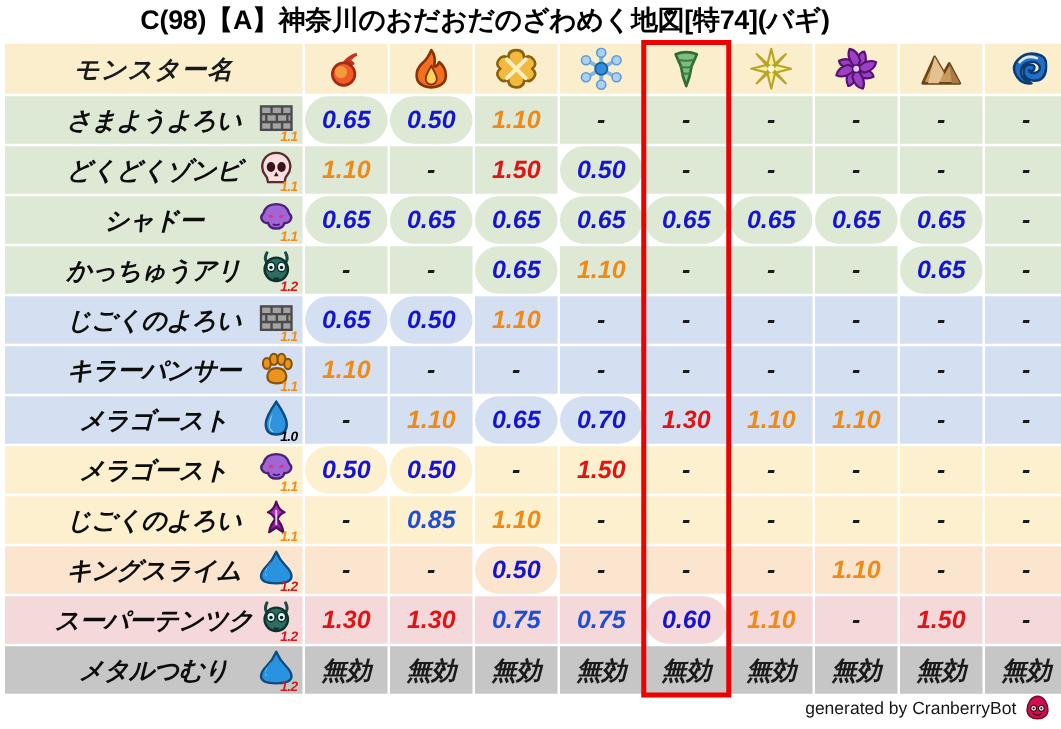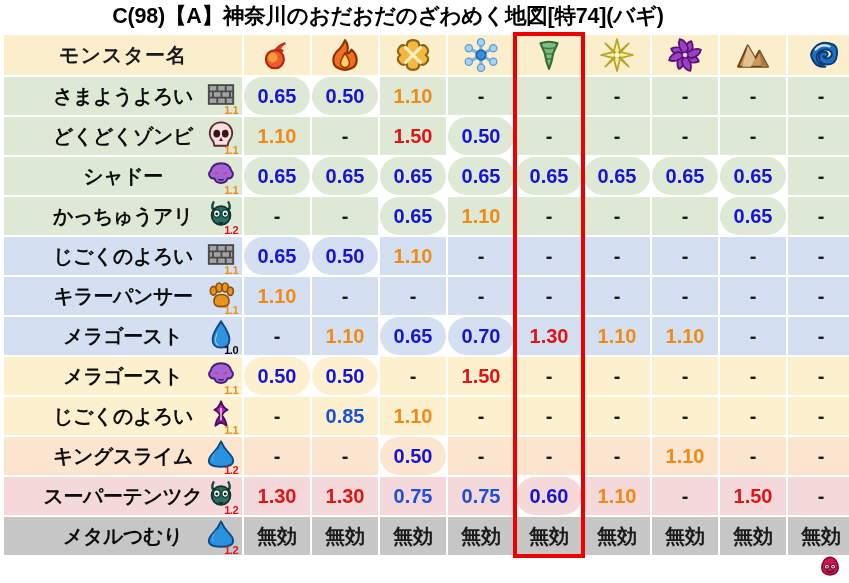--- a/index.html
+++ b/index.html
@@ -20,20 +20,21 @@
     text-align: center;
     font-size: 21.5px;
     font-weight: bold;
     color: #000000;
     letter-spacing: -0.2px;
     white-space: nowrap;
   }
   #grid-wrap {
     position: relative;
     width: 755px;
+    font-style: italic;
   }
   table.resist-table {
     border-collapse: separate;
     border-spacing: 2px 2px;
     width: 845px;
     margin: 0 2px;
     table-layout: fixed;
   }
   table.resist-table th,
   table.resist-table td {
@@ -485,20 +486,21 @@
           <td class="bg-gray v-nil">無効</td>
           <td class="bg-gray v-nil">無効</td>
           <td class="bg-gray v-nil">無効</td>
         </tr>
       </tbody>
   </table>
   <div id="highlight-box" style="left: 513px; top: -1px; width: 72px; height: 526px; border-color: rgb(238, 0, 0);"></div>
 </div>
 
 <div id="footer">
+  <span>generated by CranberryBot</span>
   <span class="fi">
     <svg viewBox="0 0 32 32">
       <path d="M16 3 C9 3 4 11 4 19 c0 6 5 10 12 10 s12-4 12-10 C28 11 23 3 16 3 z" fill="#d11050" stroke="#7a0a2e" stroke-width="2"></path>
       <ellipse cx="11.5" cy="17" rx="3.4" ry="3.4" fill="#fff" stroke="#3a0615" stroke-width="1.4"></ellipse>
       <ellipse cx="20.5" cy="17" rx="3.4" ry="3.4" fill="#fff" stroke="#3a0615" stroke-width="1.4"></ellipse>
       <circle cx="11.5" cy="17" r="1.3" fill="#2a0410"></circle>
       <circle cx="20.5" cy="17" r="1.3" fill="#2a0410"></circle>
       <path d="M11 23 q5 4 10 0" stroke="#3a0615" stroke-width="1.8" fill="none" stroke-linecap="round"></path>
     </svg>
   </span>

